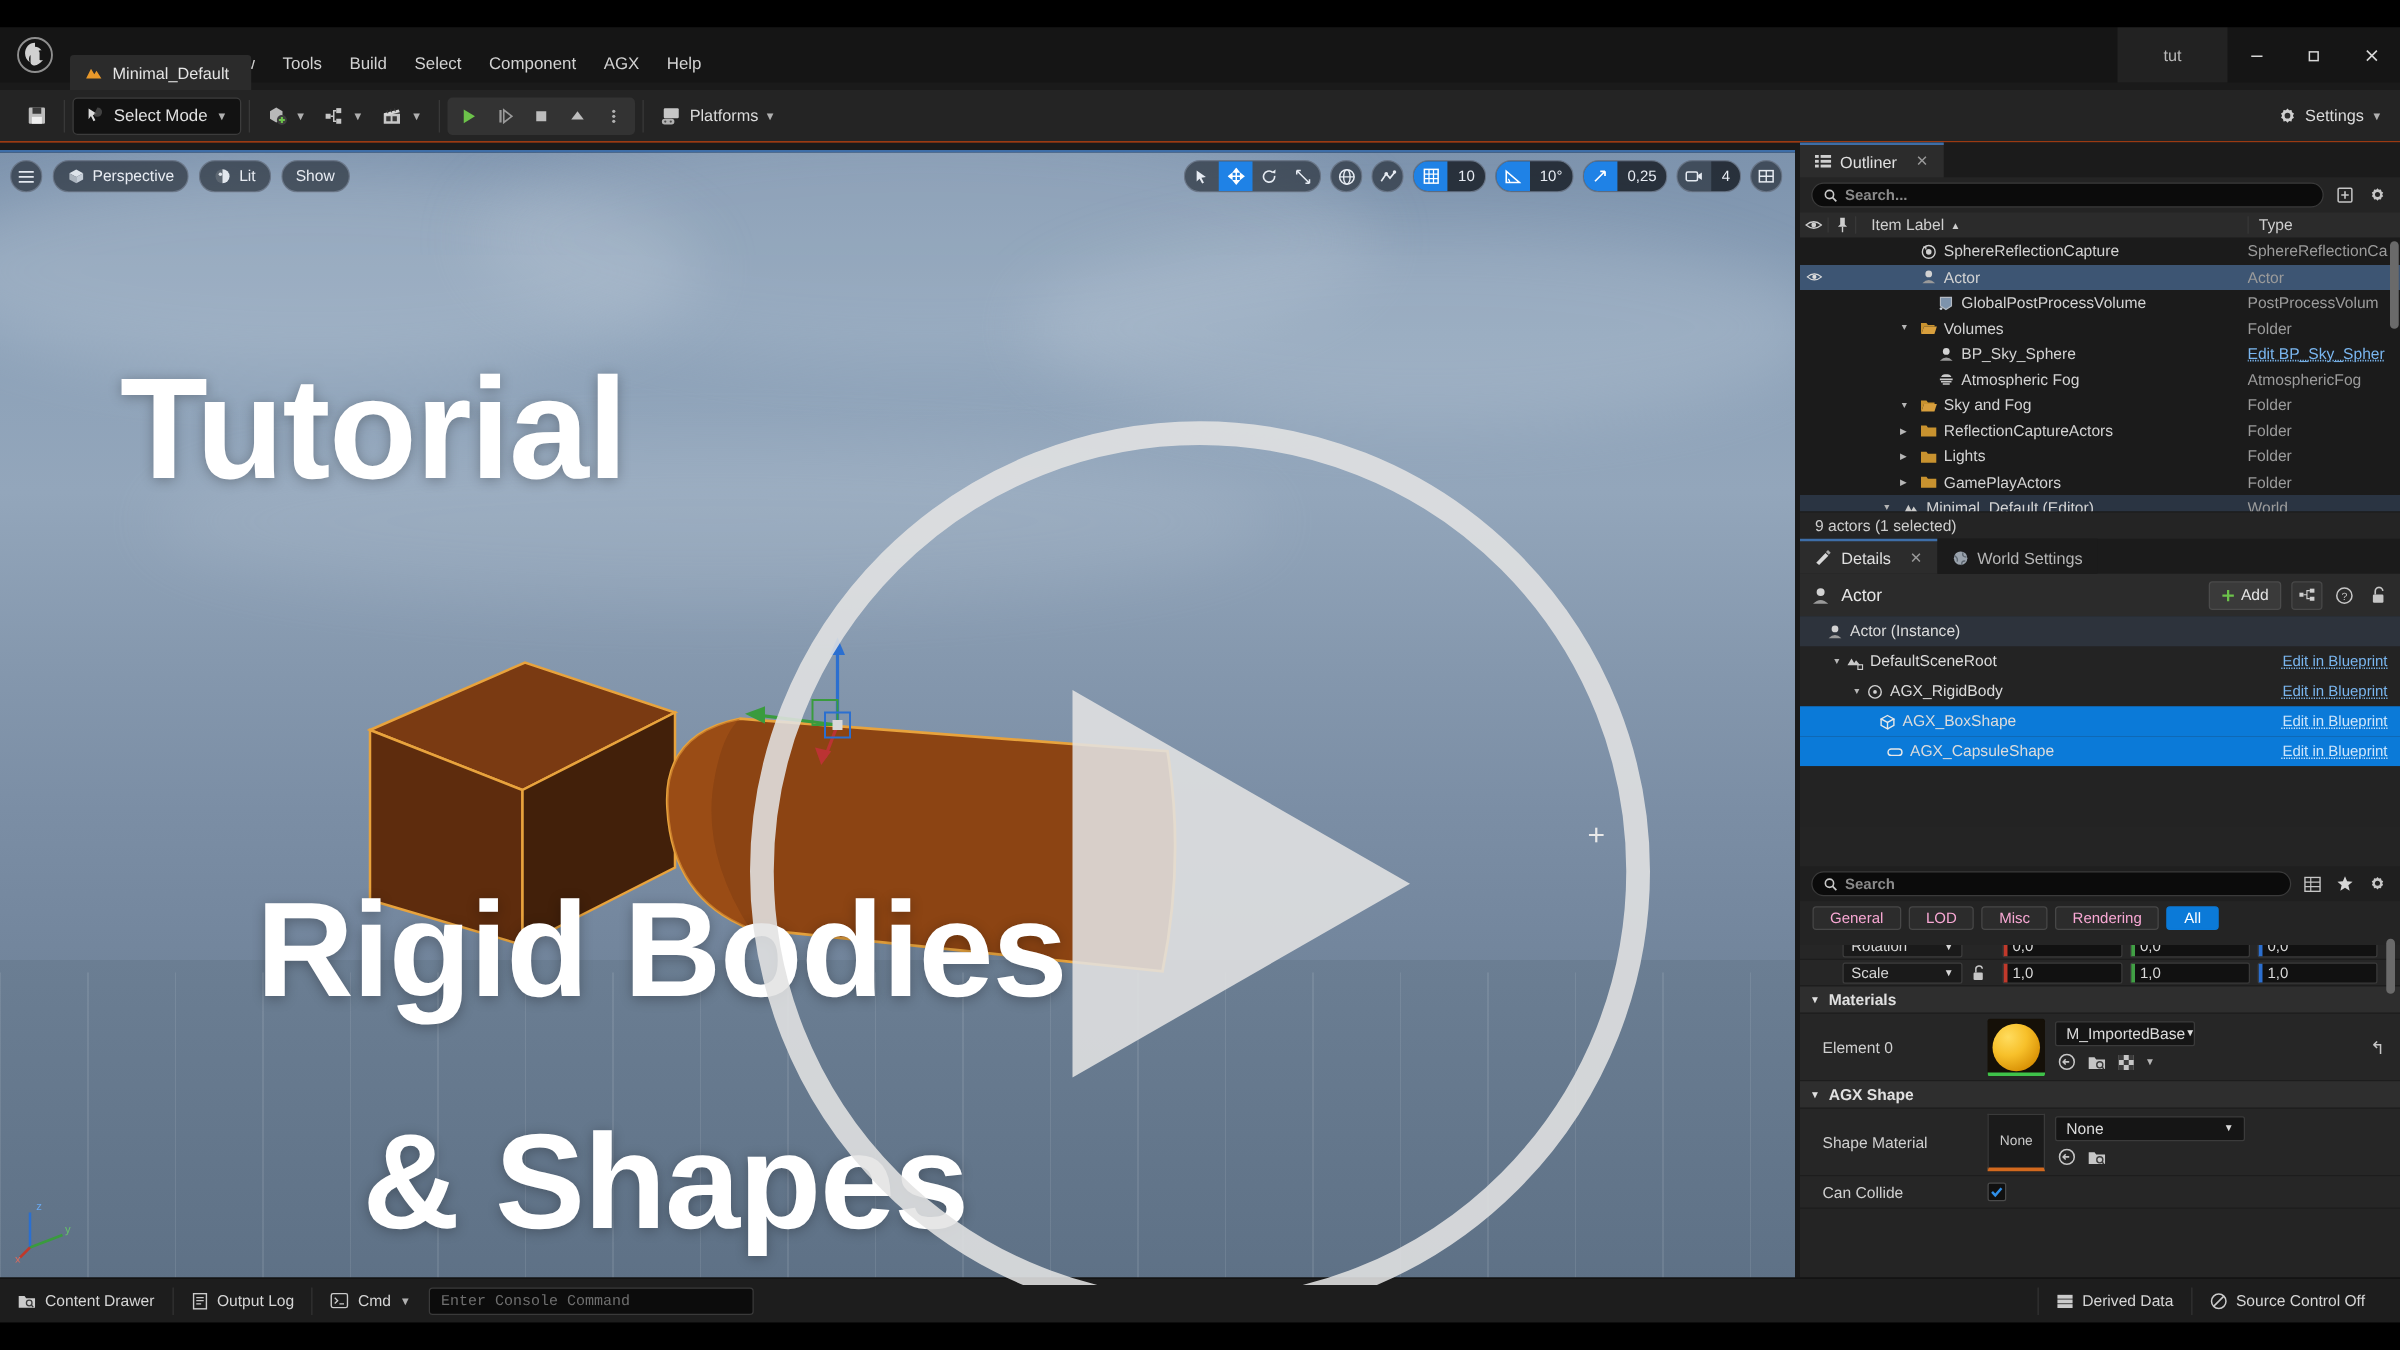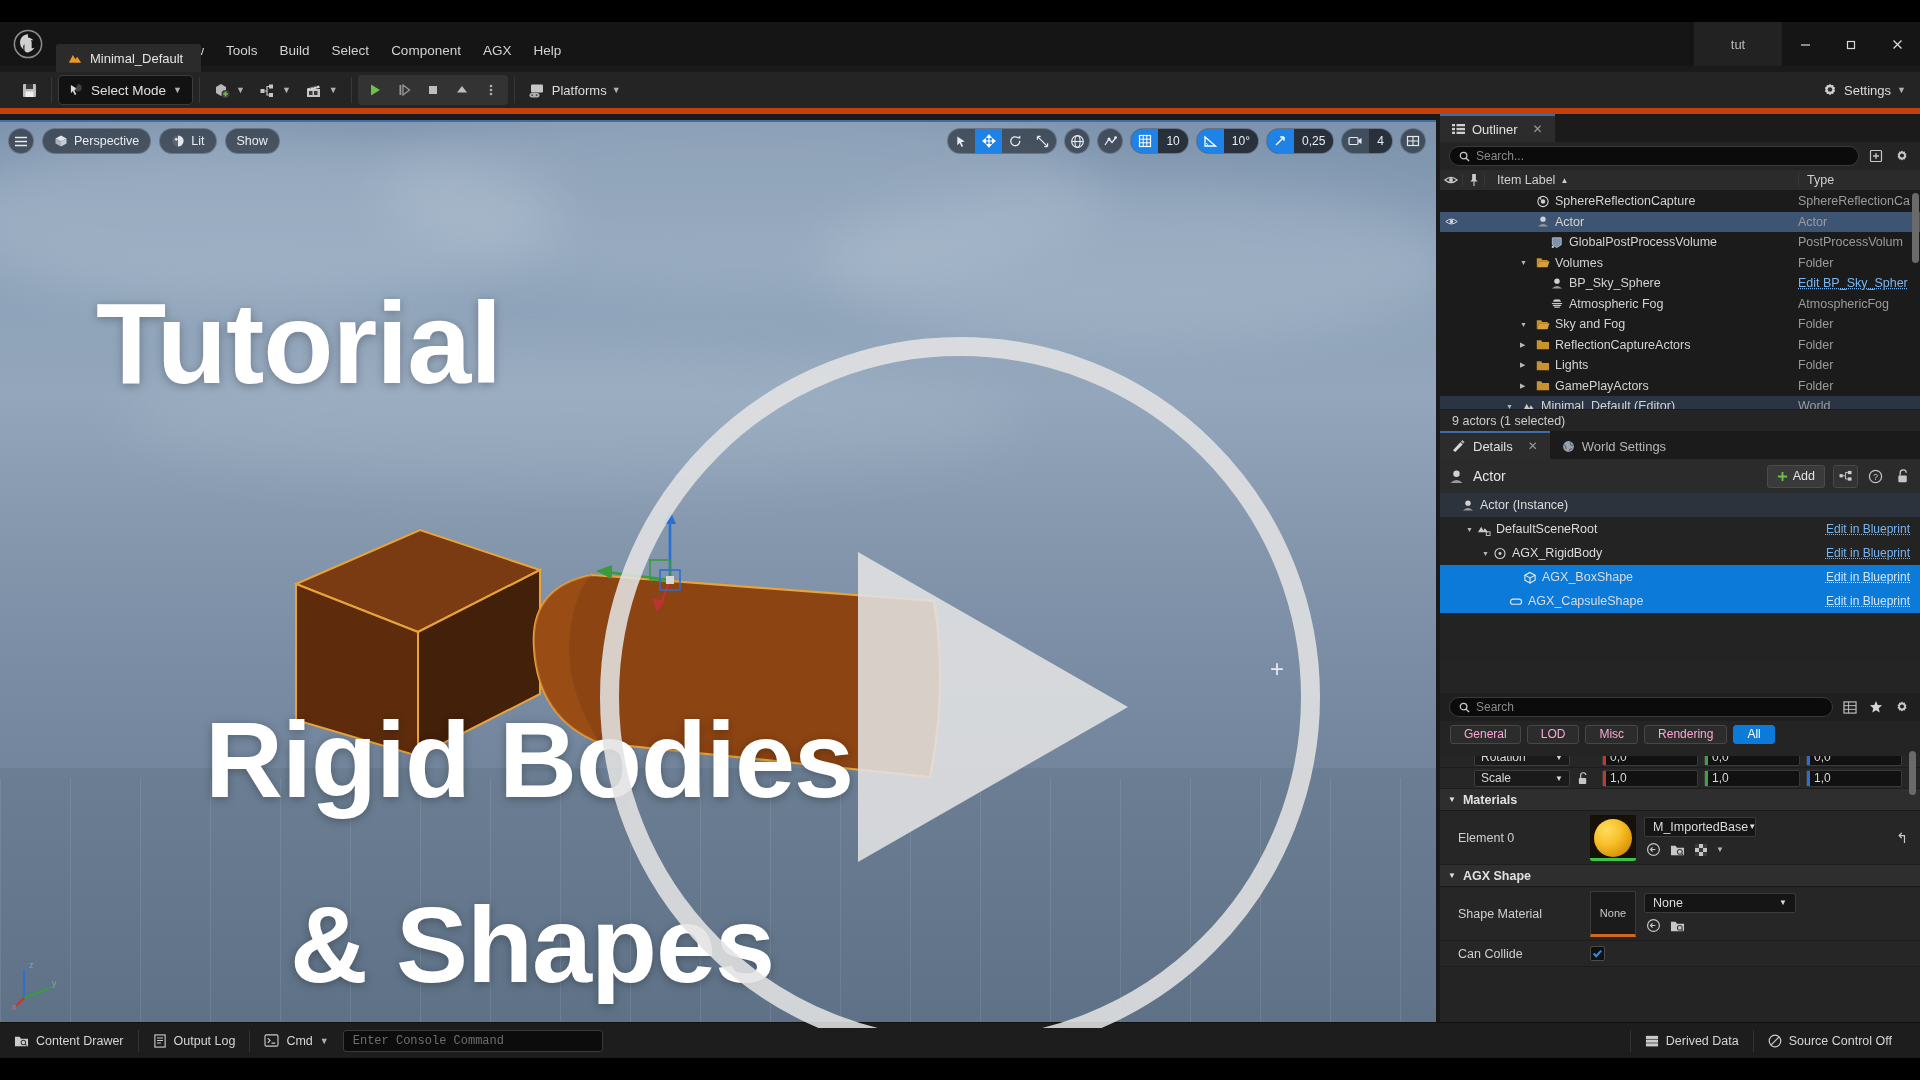--- a/index.html
+++ b/index.html
@@ -22,21 +22,21 @@
 
   
   .leveltab { position:absolute; left:56px; top:44px; height:28px; padding:0 18px 0 12px;
     background:#2b2b2b; display:flex; align-items:center; gap:8px;
     border-top-left-radius:3px; border-top-right-radius:3px; }
   .leveltab .lbl { color:#e4e4e4; font-size:13px; }
   .tabicon { width:14px; height:12px; }
 
   
   .maintoolbar { position:absolute; left:0; top:72px; width:1920px; height:42px;
-    background:#242424; display:flex; align-items:center; border-bottom:6px solid #c2410c; }
+    background:#242424; display:flex; align-items:center; border-bottom:1px solid #c2410c; }
   .tb-sep { width:1px; height:26px; background:#383838; margin:0 6px; }
   .tb-btn { height:30px; display:flex; align-items:center; gap:5px; padding:0 7px;
     border-radius:4px; color:#dcdcdc; font-size:13px; }
   .selectmode { background:#121212; border:1px solid #3c3c3c; padding:0 10px; height:30px;
     border-radius:4px; display:flex; align-items:center; gap:7px; color:#e0e0e0; font-size:13.5px; }
   .chev { font-size:9px; color:#b0b0b0; }
   .playgroup { display:flex; align-items:center; background:#333333; height:30px;
     border-radius:4px; padding:0 3px; gap:1px; }
   .pbtn { width:28px; height:28px; display:flex; align-items:center; justify-content:center; border-radius:3px; }
   .settings-btn { position:absolute; right:14px; display:flex; align-items:center; gap:6px;
@@ -94,21 +94,21 @@
   
   .rightcol { position:absolute; left:1440px; top:114px; width:480px; height:908px; background:#242424; }
   .panel-tabs { height:28px; background:#1b1b1b; display:flex; align-items:stretch; }
   .ptab { display:flex; align-items:center; gap:7px; padding:0 12px; background:#2c2c2c;
     color:#e0e0e0; font-size:13px; border-top:2px solid #3e6ea8; }
   .ptab.inactive { background:#1b1b1b; border-top:2px solid transparent; color:#b6b6b6; }
   .ptab .x { color:#9a9a9a; font-size:12px; margin-left:8px; }
 
   .searchrow { height:28px; display:flex; align-items:center; gap:7px; padding:0 9px; background:#242424; }
   .searchbox { flex:1; height:20px; background:#0b0b0b; border:1px solid #3a3a3a; border-radius:10px;
-    display:flex; align-items:center; gap:6px; padding:0 9px; color:#8a8a8a; font-size:12px; }
+    display:flex; align-items:center; gap:6px; padding:0 9px; color:#8a8a8a; font-size:12px;font-weight:bold; }
   .ico-btn { width:19px; height:19px; display:flex; align-items:center; justify-content:center; color:#c6c6c6; }
 
   .colhdr { height:21px; background:#2b2b2b; display:flex; align-items:center;
     color:#cfcfcf; font-size:12.5px; border-bottom:1px solid #1a1a1a; }
   .colhdr .c-eye { width:22px; display:flex; justify-content:center; }
   .colhdr .c-pin { width:22px; display:flex; justify-content:center; border-left:1px solid #383838; }
   .colhdr .c-lbl { flex:1; padding-left:12px; border-left:1px solid #383838; display:flex; align-items:center; gap:5px; }
   .colhdr .c-type { width:122px; padding-left:8px; border-left:1px solid #383838; }
 
   .outliner-list { height:218px; overflow:hidden; background:#1b1b1b; position:relative; }
@@ -784,21 +784,21 @@
         </div>
         <div class="crow" style="padding-left: 42px;">
           <span class="tri">▼</span>
           <svg width="14" height="13" viewBox="0 0 15 14" style="margin-right: 5px;">
             <circle cx="7.5" cy="7" r="5.4" fill="none" stroke="#d2d2d2" stroke-width="1.2"></circle>
             <circle cx="7.5" cy="7" r="1.6" fill="#d2d2d2"></circle>
           </svg>
           <span>AGX_RigidBody</span>
           <span class="eb">Edit in Blueprint</span>
         </div>
-        <div class="crow sel" style="padding-left: 72px;">
+        <div class="crow sel" style="padding-left: 52px;">
           <span class="tri none">▶</span>
           <svg width="14" height="13" viewBox="0 0 15 14" style="margin-right: 5px;">
             <path d="M7.5 1.5 L13 4.5 L7.5 7.5 L2 4.5 Z" fill="none" stroke="#e8e8e8" stroke-width="1.2"></path>
             <path d="M2 4.5 V10 L7.5 13 V7.5" fill="none" stroke="#e8e8e8" stroke-width="1.2"></path>
             <path d="M13 4.5 V10 L7.5 13" fill="none" stroke="#e8e8e8" stroke-width="1.2"></path>
           </svg>
           <span>AGX_BoxShape</span>
           <span class="eb">Edit in Blueprint</span>
         </div>
         <div class="crow sel" style="padding-left: 58px;">

